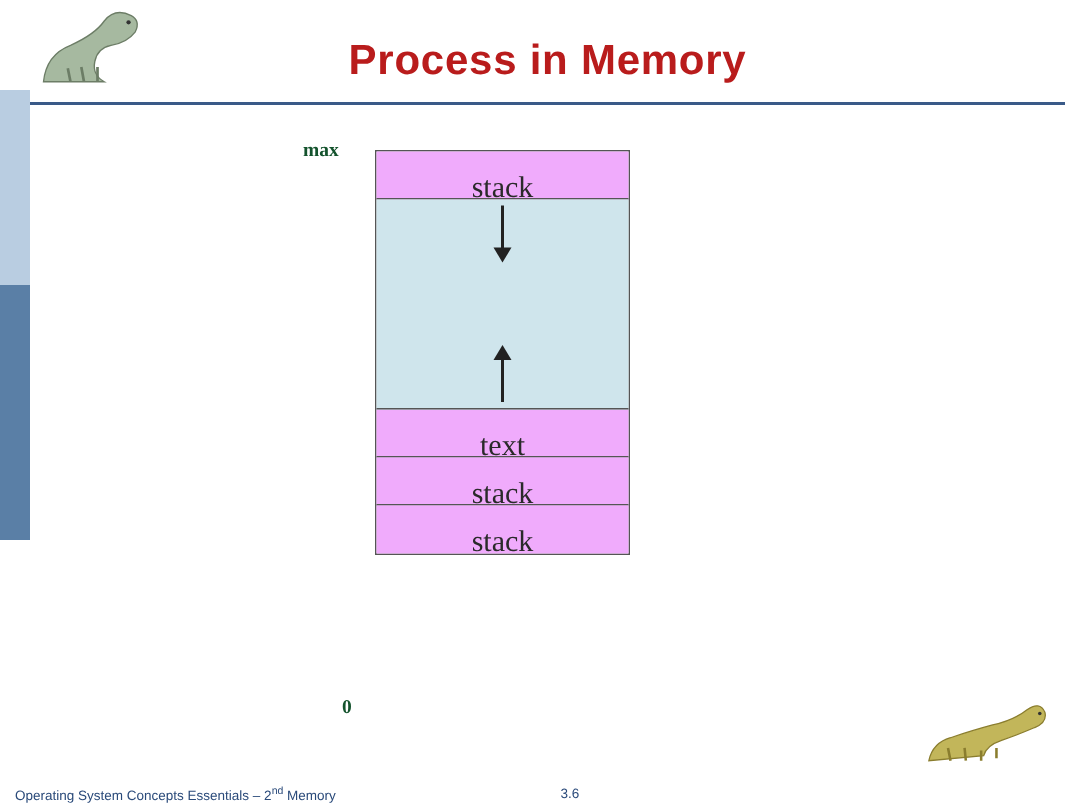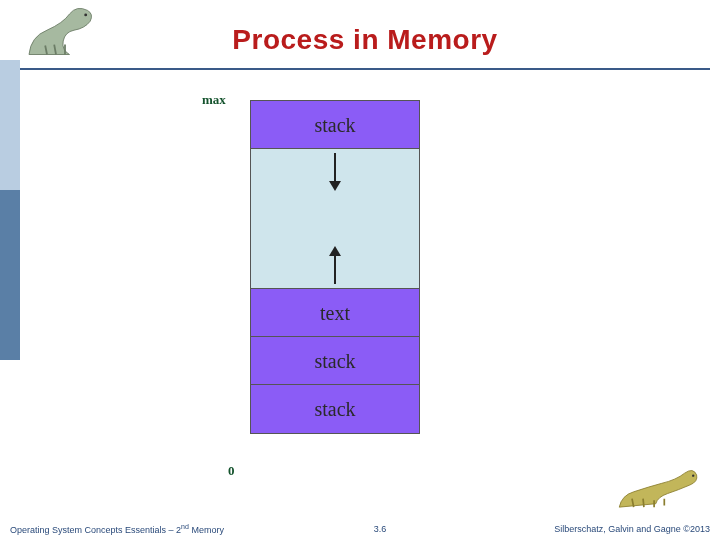--- a/index.html
+++ b/index.html
@@ -72,28 +72,28 @@
   .axis-max { left: 22px; top: 4px; }
   .axis-zero { left: 48px; top: 375px; }
   .mem-stack-container {
     position: absolute;
     left: 70px;
     top: 12px;
     width: 170px;
     border: 1px solid #555;
   }
   .mem-box {
-    height: 48px;
+    height: 32px;
     line-height: 48px;
     text-align: center;
     font-family: "Times New Roman", serif;
     font-size: 20px;
     color: #2a2a2a;
     border-bottom: 1px solid #555;
-    background: #8b5cf6;
+    background: #f0abfc;
   }
   .mem-free {
     height: 140px;
     background: #cfe5ec;
     border-bottom: 1px solid #555;
     position: relative;
   }
   .mem-box:last-child { border-bottom: none; }
   .arrow {
     position: absolute;
@@ -170,14 +170,13 @@
     <path d="M22 50 L20 40 M34 50 L33 40 M46 50 L46 42 M58 48 L58 40" stroke="#8a7d2e" stroke-width="2" fill="none"></path>
     <circle cx="92" cy="13" r="1.4" fill="#333"></circle>
   </svg>
 </div>
 
 <div class="footer">
   <div class="f-left">
     <span>Operating System Concepts Essentials – 2</span><sup>nd</sup><span> Memory</span>
   </div>
   <div class="f-center">3.6</div>
-  <div class="f-right">Silberschatz, Galvin and Gagne ©2013</div>
 </div>
 
 </body></html>

